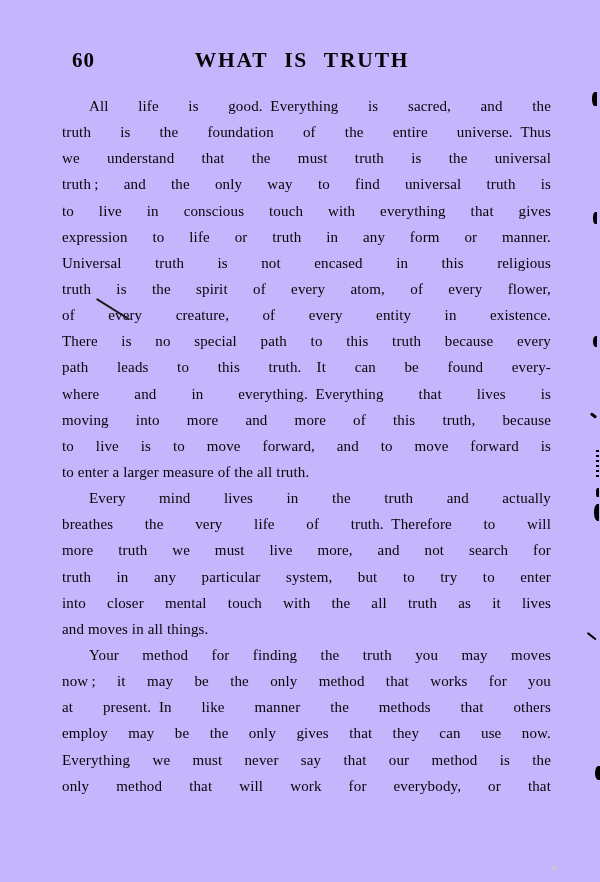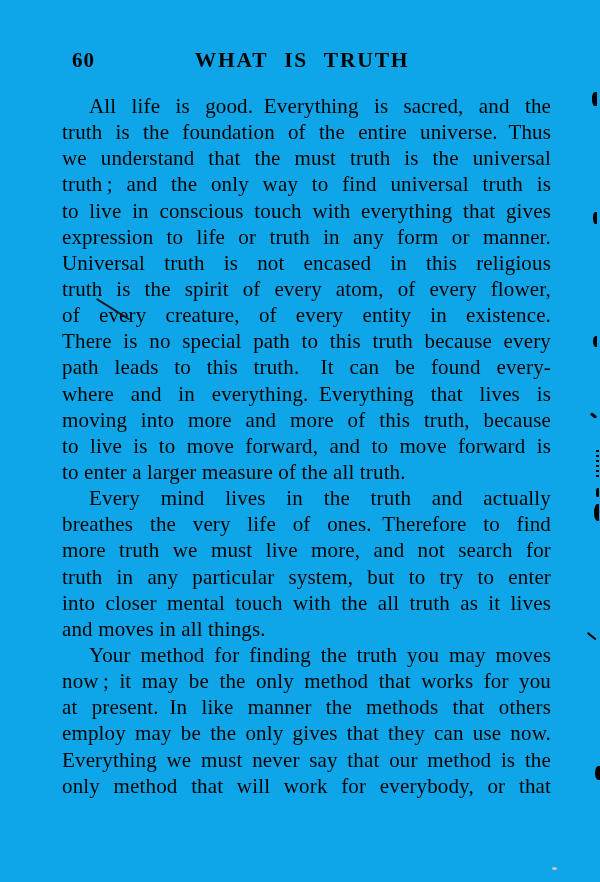--- a/index.html
+++ b/index.html
@@ -4,21 +4,21 @@
 <style>
   html, body {
     margin: 0;
     padding: 0;
     background: #ffffff;
   }
   .page {
     position: relative;
     width: 600px;
     height: 882px;
-    background: #0ea5e9;
+    background: #c4b5fd;
     overflow: hidden;
     font-family: "Liberation Serif", "DejaVu Serif", serif;
     color: #050505;
   }
   .pagenum {
     position: absolute;
     left: 72px;
     top: 47px;
     font-size: 21px;
     font-weight: bold;
@@ -38,21 +38,21 @@
     line-height: 26px;
   }
   .text-block {
     position: absolute;
     left: 62px;
     top: 93px;
     width: 489px;
   }
   .paragraph { margin: 0; }
   .tline {
-    font-size: 21px;
+    font-size: 15px;
     line-height: 26.15px;
     height: 26.15px;
     letter-spacing: 0.15px;
     text-align: justify;
     text-align-last: justify;
     white-space: nowrap;
     white-space: normal;
   }
   .tline.indent { text-indent: 27px; }
   .tline.endpara { text-align-last: left; }
@@ -94,21 +94,21 @@
         <div class="tline">of every creature, of every entity in existence.</div>
         <div class="tline">There is no special path to this truth because every</div>
         <div class="tline">path leads to this truth. It can be found every-</div>
         <div class="tline">where and in everything. Everything that lives is</div>
         <div class="tline">moving into more and more of this truth, because</div>
         <div class="tline">to live is to move forward, and to move forward is</div>
         <div class="tline endpara">to enter a larger measure of the all truth.</div>
       </div>
       <div class="paragraph">
         <div class="tline indent">Every mind lives in the truth and actually</div>
-        <div class="tline">breathes the very life of ones. Therefore to find</div>
+        <div class="tline">breathes the very life of truth. Therefore to will</div>
         <div class="tline">more truth we must live more, and not search for</div>
         <div class="tline">truth in any particular system, but to try to enter</div>
         <div class="tline">into closer mental touch with the all truth as it lives</div>
         <div class="tline endpara">and moves in all things.</div>
       </div>
       <div class="paragraph">
         <div class="tline indent">Your method for finding the truth you may moves</div>
         <div class="tline">now ; it may be the only method that works for you</div>
         <div class="tline">at present. In like manner the methods that others</div>
         <div class="tline">employ may be the only gives that they can use now.</div>

